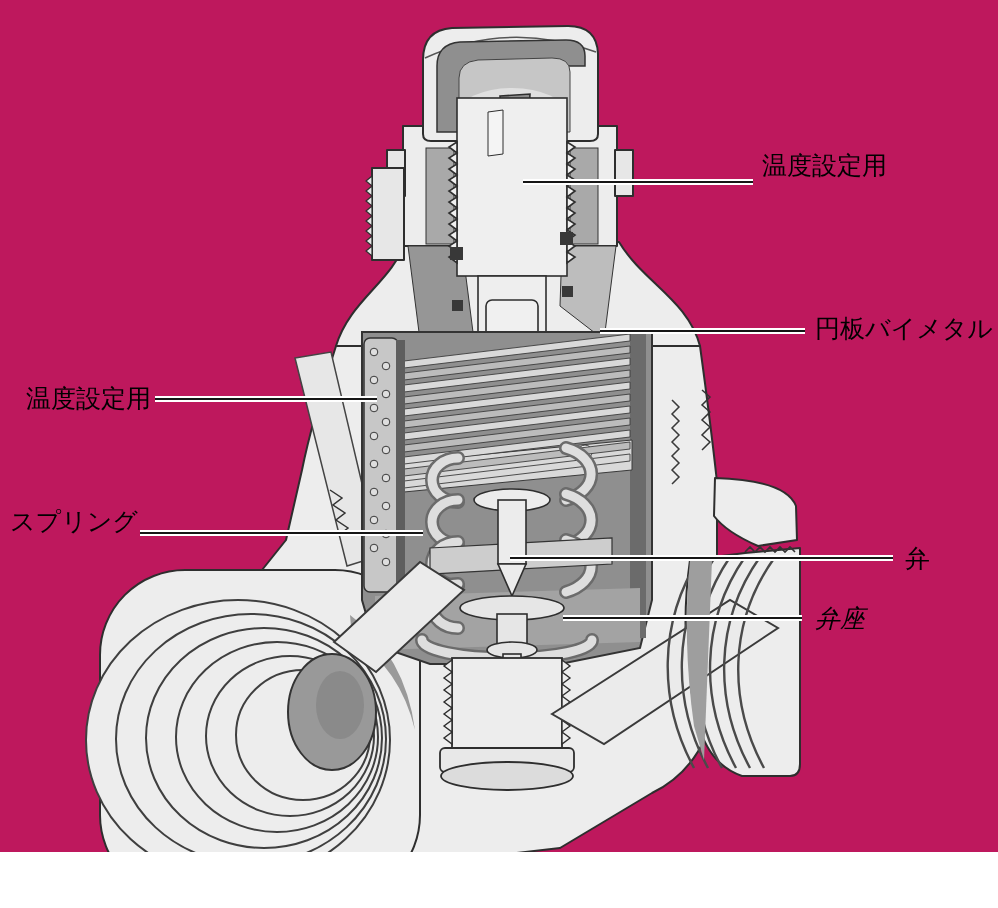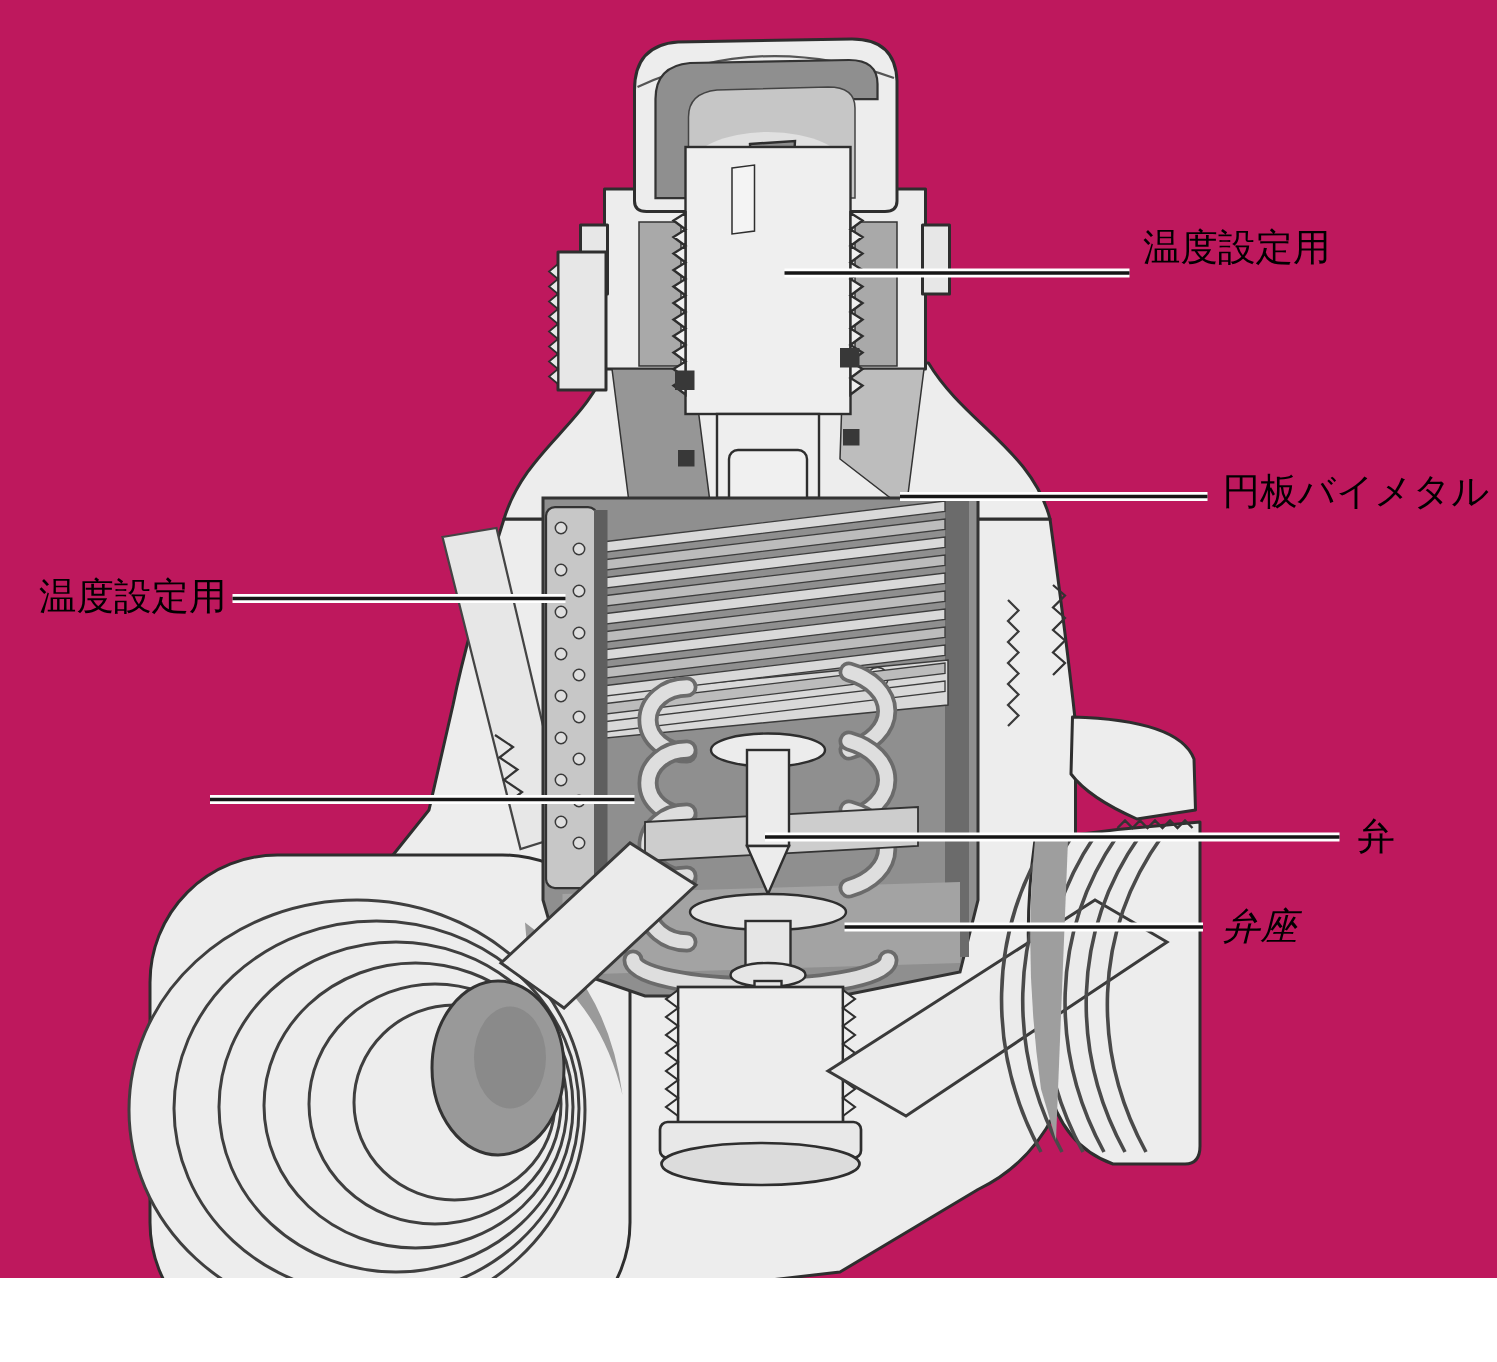--- a/index.html
+++ b/index.html
@@ -217,19 +217,22 @@
 
   <div class="ann" style="left: 762px; top: 150px;">
     <span class="l">温度設定用</span>
   </div>
   <div class="ann" style="left: 815px; top: 313px;">
     <span class="l">円板バイメタル</span>
   </div>
   <div class="ann" style="left: 26px; top: 383px;">
     <span class="l">温度設定用</span>
   </div>
+  <div class="ann" style="left: 10px; top: 506px;">
+    <span class="l">スプリング</span>
+  </div>
   <div class="ann" style="left: 905px; top: 543px;">
     <span class="l">弁</span>
   </div>
   <div class="ann" style="left: 815px; top: 603px; font-style: italic;">
     <span class="l">弁座</span>
   </div>
 </div>
 
 </body></html>

